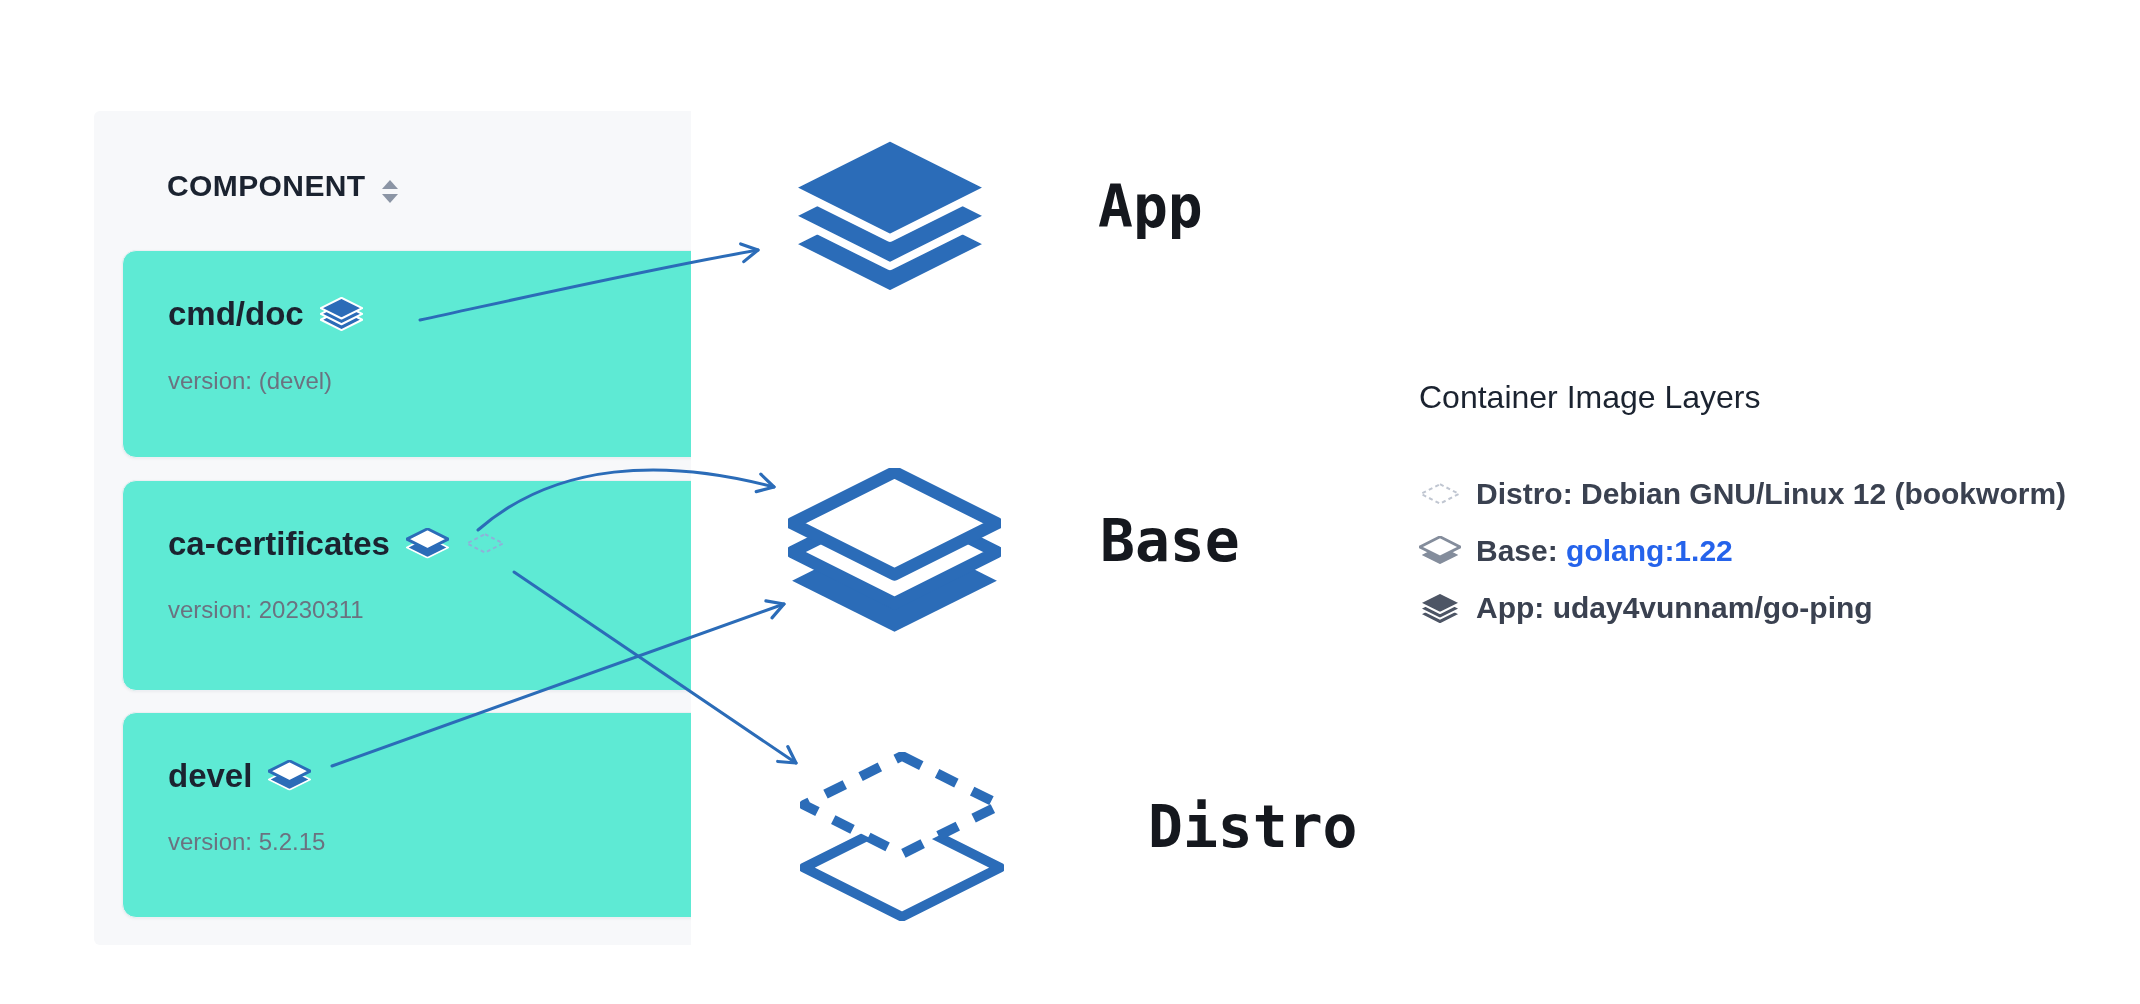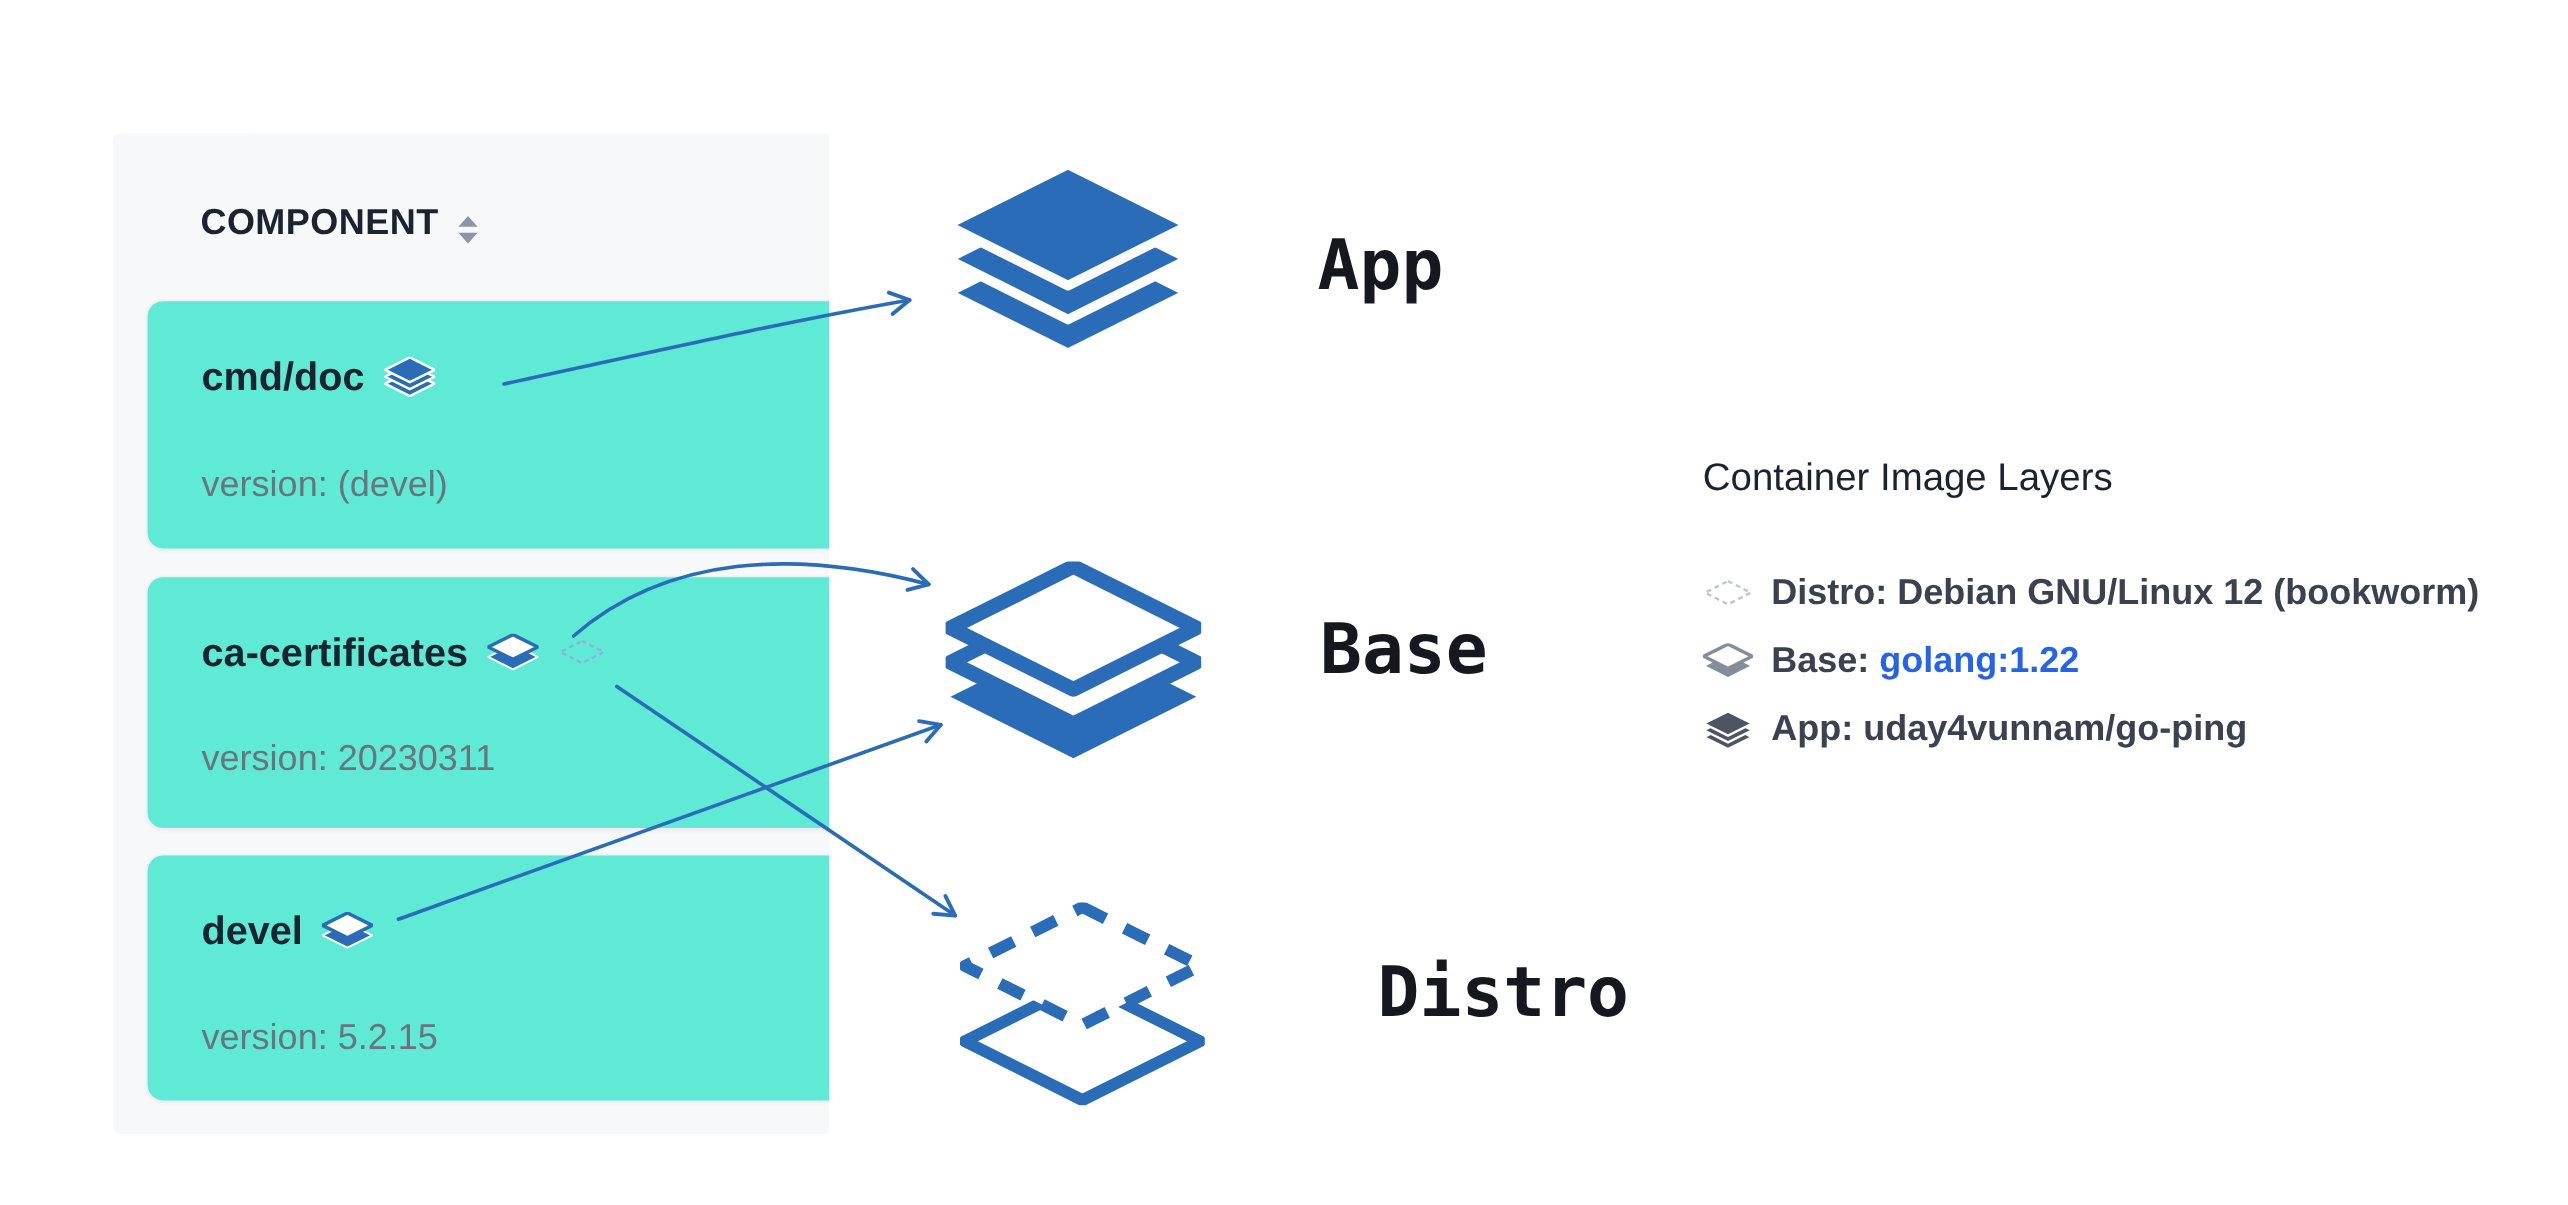--- a/index.html
+++ b/index.html
@@ -20,37 +20,37 @@
 
   .card{position:absolute;left:28px;width:600px;background:#5eead4;
         border:1px solid var(--card_border,#edeff3);border-radius:14px;
         box-shadow:0 1px 3px rgba(16,24,40,.05);box-sizing:border-box;
         padding:46px 0 0 45px;}
   .card.c1{top:139px;height:208px;}
   .card.c2{top:369px;height:211px;}
   .card.c3{top:601px;height:206px;}
   .row-name{display:flex;align-items:center;gap:16px;font-size:33px;font-weight:700;
             color:var(--text_dark,#15202f);line-height:1;}
-  .row-version{margin-top:58px;font-size:30px;color:var(--text_gray,#6b7280);line-height:1;}
+  .row-version{margin-top:38px;font-size:24px;color:var(--text_gray,#6b7280);line-height:1;}
 
   .ic{display:inline-block;vertical-align:middle;}
   .ic.app-sm{width:43px;color:var(--accent,#2b6cb8);}
   .ic.base-sm{width:43px;color:var(--accent,#2b6cb8);}
   .ic.distro-sm{width:40px;color:var(--accent_light,#8fb0d9);}
 
   
   .stack{position:absolute;}
   .stack svg{display:block;}
   .stack-app{left:785px;top:133px;width:210px;color:var(--accent,#2b6cb8);}
   .stack-base{left:788px;top:468px;width:213px;color:var(--accent,#2b6cb8);}
   .stack-distro{left:800px;top:752px;width:204px;color:var(--accent,#2b6cb8);}
 
   .layer-label{position:absolute;font-family:"DejaVu Sans Mono", monospace;
                font-weight:600;font-size:58px;color:#15181e;line-height:1;}
-  .label-app{left:1098px;top:192px;}
+  .label-app{left:1098px;top:178px;}
   .label-base{left:1100px;top:512px;}
   .label-distro{left:1148px;top:798px;}
 
   
   .arrows{position:absolute;left:0;top:0;width:2140px;height:1004px;pointer-events:none;}
   .arrows path.flow{fill:none;stroke:var(--accent,#2b6cb8);stroke-width:3;stroke-linecap:round;}
   .arrowhead{fill:none;stroke:var(--accent,#2b6cb8);stroke-width:3.2;stroke-linecap:round;stroke-linejoin:round;}
 
   
   .legend{position:absolute;left:1419px;top:378px;}

